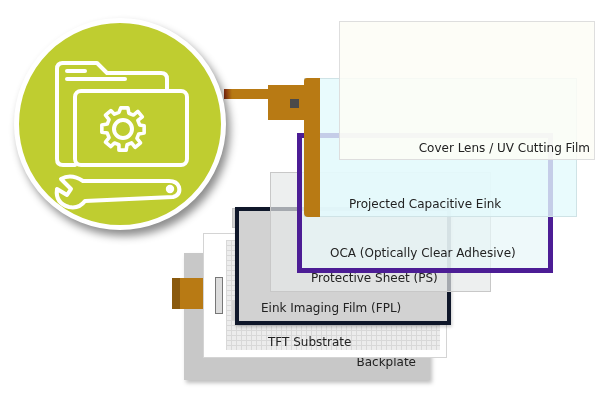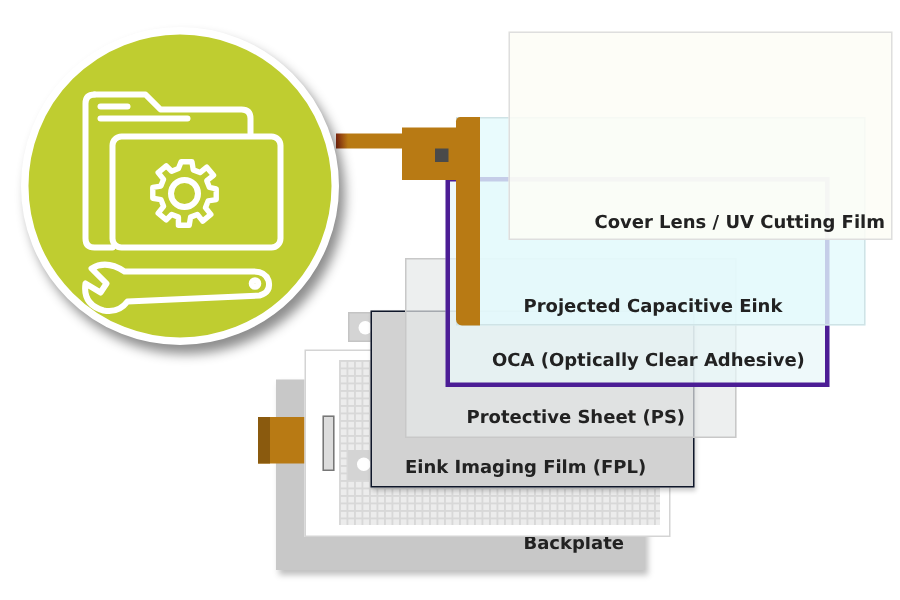--- a/index.html
+++ b/index.html
@@ -1,19 +1,19 @@
 <!DOCTYPE html>
 <html><head>
 <meta charset="utf-8">
 <style>
   html, body { margin:0; padding:0; }
   body { width:600px; height:400px; position:relative; overflow:hidden; background:#ffffff;
          font-family: "DejaVu Sans", sans-serif; }
   .layer { position:absolute; box-sizing:border-box; }
-  .lbl { position:absolute; font-weight:bold; font-size:12px; color:#222; white-space:nowrap;margin-top:20px; }
+  .lbl { position:absolute; font-weight:normal; font-size:12px; color:#222; white-space:nowrap;margin-top:20px; }
 
   
   #backplate { left:184px; top:253px; width:246px; height:127px; background:#c8c8c8;
                box-shadow: 2px 3px 4px rgba(0,0,0,0.25); }
   #backplate .lbl { right:14px; bottom:11px; }
 
   
   #tft { left:203px; top:233px; width:244px; height:125px; background:#ffffff; border:1px solid #d4d4d4; }
   #tft .grid { position:absolute; left:22px; top:6px; right:6px; bottom:7px;
      background-color:#ececec;
@@ -23,30 +23,30 @@
 
   
   #tft-fpc { left:172px; top:278px; width:38px; height:31px; background:#b87a14; }
   #tft-fpc .dark { position:absolute; left:0; top:0; width:8px; height:100%; background:#8a5a0e; }
   #tft-slot { left:215px; top:277px; width:8px; height:37px; background:#dcdcdc; border:1px solid #777; }
 
   
   #fpl-tab { left:232px; top:208px; width:22px; height:20px; background:#d4d4d4; border:1px solid #c4c4c4; }
   #fpl-tab2 { left:232px; top:300px; width:22px; height:20px; background:#d4d4d4; }
   .dot { position:absolute; width:9px; height:9px; border-radius:50%; background:#fff; }
-  #fpl { left:247px; top:207px; width:216px; height:118px; background:#d2d2d2; border:1px solid #0f172a;
+  #fpl { left:235px; top:207px; width:216px; height:118px; background:#d2d2d2; border:4px solid #0f172a;
          box-shadow: 1px 2px 3px rgba(0,0,0,0.2); }
   #fpl .lbl { left:22px; bottom:6px; }
 
   
   #ps { left:270px; top:172px; width:221px; height:120px; background:rgba(230,232,232,0.7); border:1px solid #c8c8c8; }
   #ps .lbl { left:40px; bottom:6px; }
 
   
-  #oca { left:297px; top:118px; width:256px; height:140px; background:rgba(232,246,248,0.72); border:3px solid #4c1d95; }
+  #oca { left:297px; top:133px; width:256px; height:140px; background:rgba(232,246,248,0.72); border:5px solid #4c1d95; }
   #oca .lbl { left:28px; bottom:8px; }
 
   
   #pct { left:304px; top:78px; width:273px; height:139px; background:rgba(228,250,252,0.8); border:1px solid #cfe3e6; }
   #pct .lbl { left:44px; bottom:5px; }
 
   
   #cover { left:339px; top:21px; width:256px; height:139px; background:rgba(253,253,246,0.85); border:1px solid #dedede; }
   #cover .lbl { right:4px; bottom:4px; }
 
@@ -68,20 +68,21 @@
 <div class="layer" id="backplate">
   <span class="lbl">Backplate</span>
 </div>
 
 <div class="layer" id="tft-fpc">
     <div class="dark"></div>
   </div>
 
 <div class="layer" id="tft">
   <div class="grid"></div>
+  <span class="lbl">TFT Substrate</span>
 </div>
 <div class="layer" id="tft-slot"></div>
 
 <div class="layer" id="fpl-tab">
   <div class="dot" style="left:6px;top:5px;"></div>
 </div>
 <div class="layer" id="fpl-tab2">
   <div class="dot" style="left:6px;top:5px;"></div>
 </div>
 

